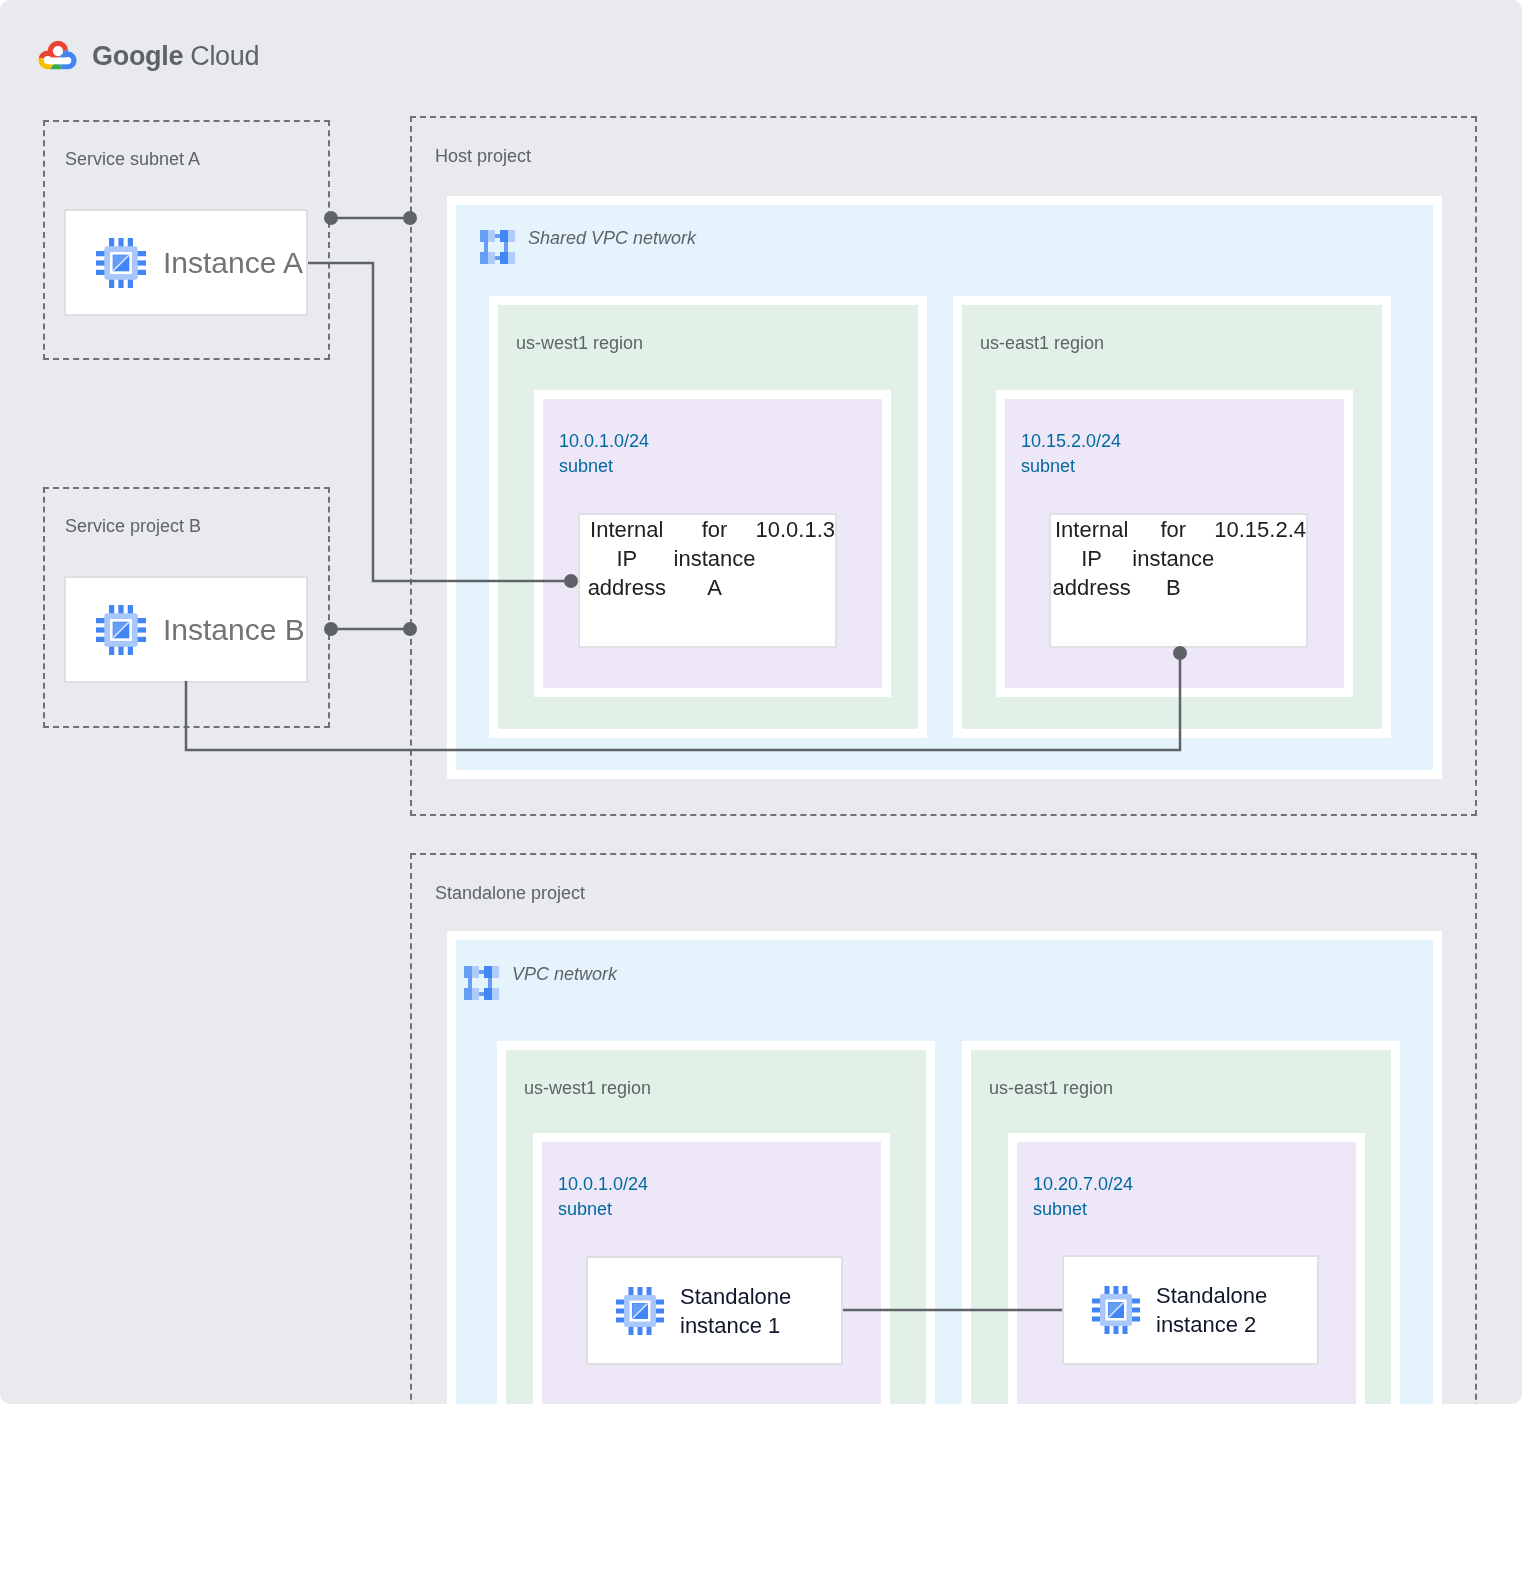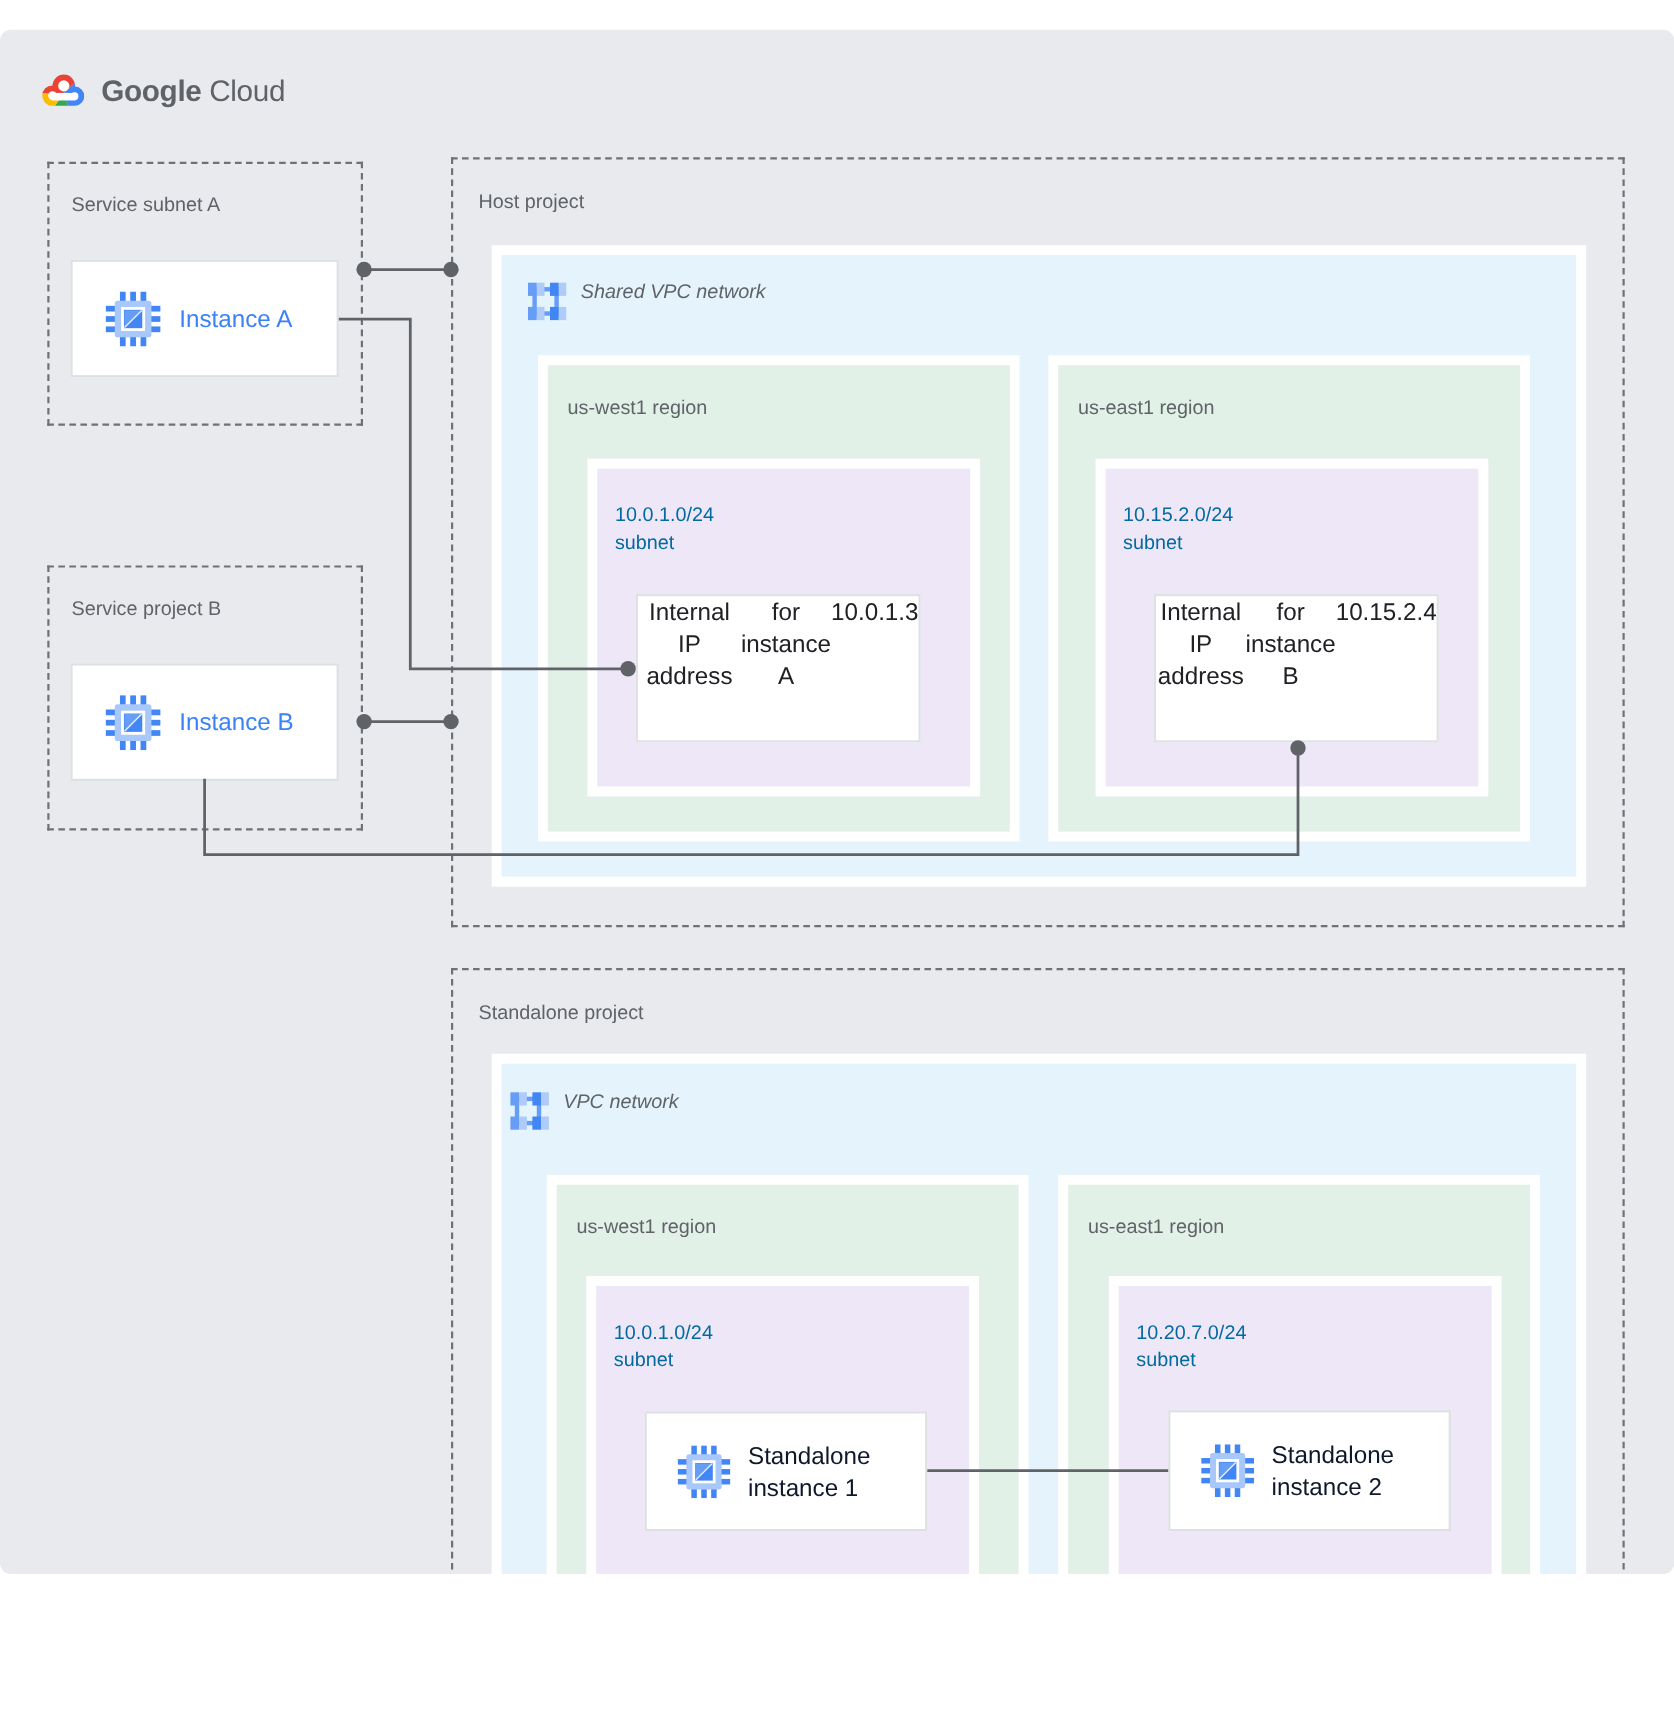--- a/index.html
+++ b/index.html
@@ -1,16 +1,16 @@
 <!DOCTYPE html>
 <html><head>
 <meta charset="utf-8">
 <style>
   html,body{margin:0;padding:0;background:#ffffff;font-family:"Liberation Sans",sans-serif;}
-  .canvas{position:relative;width:1522px;height:1404px;background:#E8EAED;border-radius:10px;overflow:hidden;margin-top:27px;}
+  .canvas{position:relative;width:1522px;height:1404px;background:#E8EAED;border-radius:10px;overflow:hidden;}
 
   
   .logo{position:absolute;left:34px;top:36px;display:flex;align-items:center;gap:11px;}
   .logo-text{font-size:27px;color:#5F6368;letter-spacing:-0.3px;white-space:nowrap;}
   .logo-text .brand{font-weight:700;margin-right:7px;}
   .logo-text .product{font-weight:400;}
 
   
   .dashed{position:absolute;border:2px dashed #6E7276;box-sizing:border-box;background:transparent;}
   .frame-label{position:absolute;font-size:18px;color:#5F6368;white-space:nowrap;}
@@ -45,21 +45,21 @@
   #subHE{left:996px;top:390px;width:357px;height:307px;}
   #subSW{left:533px;top:1133px;width:357px;height:281px;}
   #subSE{left:1008px;top:1133px;width:357px;height:281px;}
   .slabel{position:absolute;left:16px;top:30px;font-size:18px;color:#0369a1;line-height:25px;white-space:nowrap;}
 
   
   .card{position:absolute;background:#ffffff;border:2px solid #DDE0E3;box-sizing:border-box;display:flex;align-items:center;}
   #cardA{left:64px;top:209px;width:244px;height:107px;}
   #cardB{left:64px;top:576px;width:244px;height:107px;}
   .card .chip{margin-left:30px;flex:0 0 auto;display:flex;}
-  .card .card-label{margin-left:17px;font-size:22px;color:#3b82f6;}
+  .card .card-label{margin-left:17px;font-size:30px;color:#737373;}
 
   .ipcard{position:absolute;background:#ffffff;border:2px solid #DFE1E5;box-sizing:border-box;
           display:flex;flex-direction:row;justify-content:center;text-align:center;
           font-size:22px;line-height:29px;color:#202124;}
   #ipA{left:578px;top:513px;width:259px;height:135px;}
   #ipB{left:1049px;top:513px;width:259px;height:135px;}
 
   .icard{position:absolute;background:#ffffff;border:2px solid #DDE0E3;box-sizing:border-box;display:flex;align-items:center;}
   #inst1{left:586px;top:1256px;width:257px;height:109px;}
   #inst2{left:1062px;top:1255px;width:257px;height:110px;}

